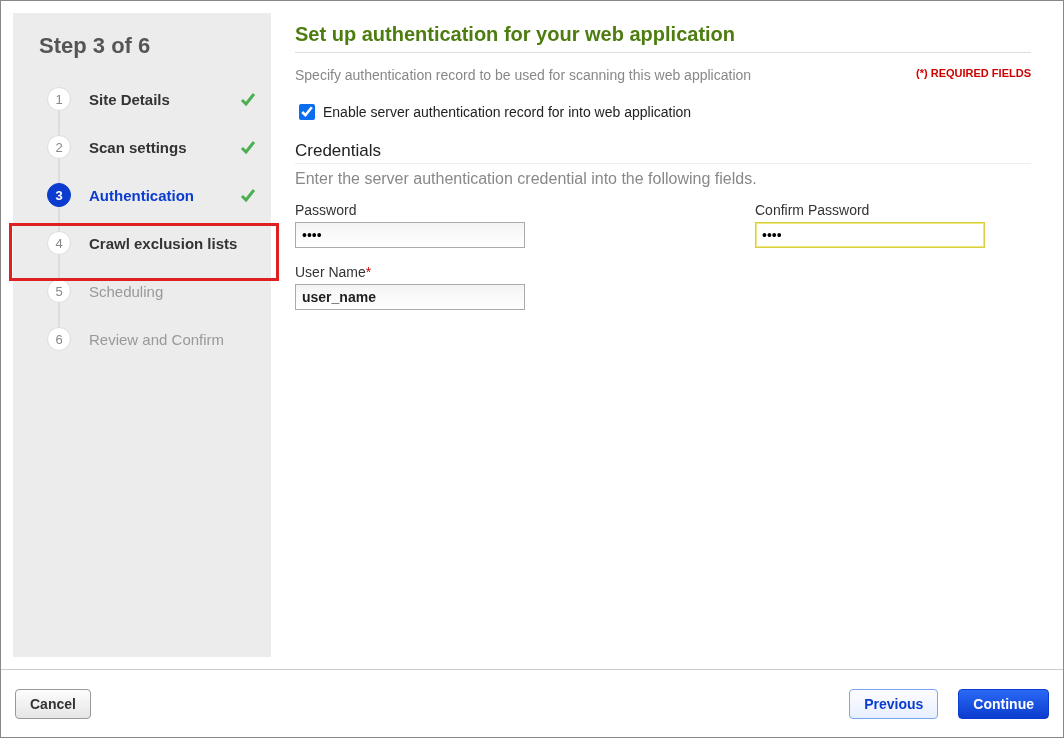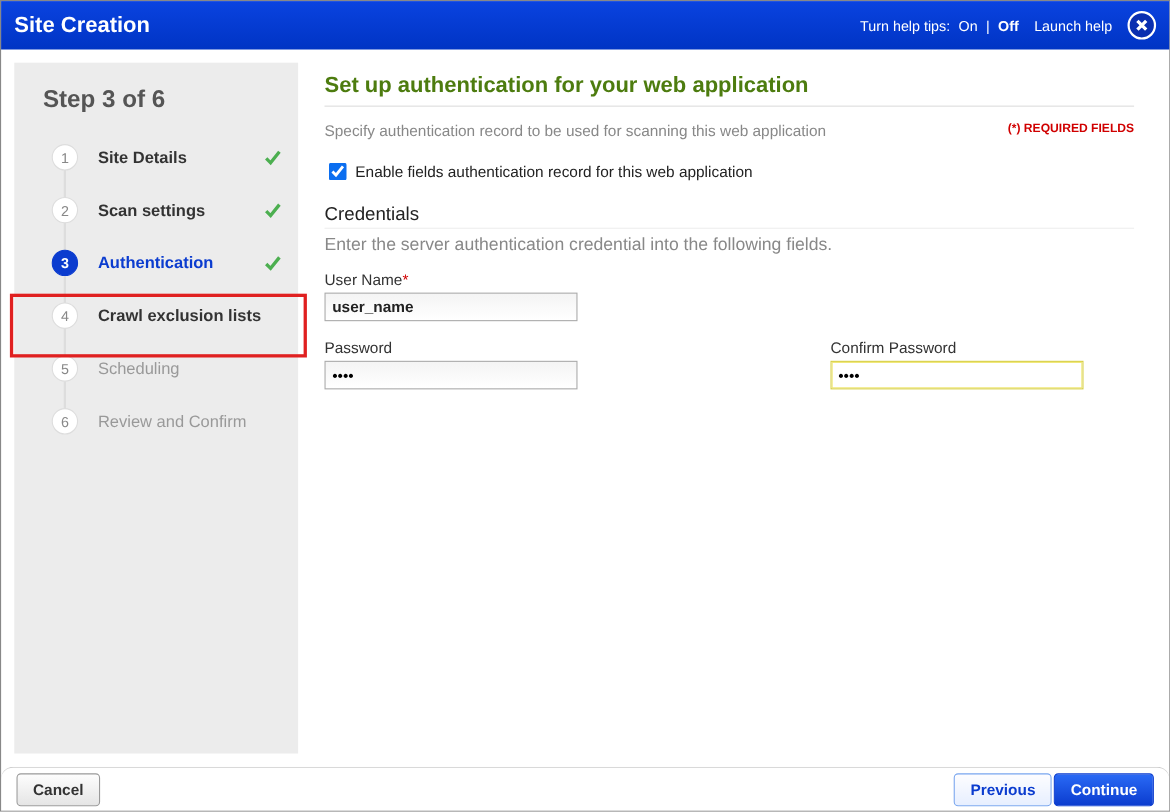--- a/index.html
+++ b/index.html
@@ -174,26 +174,25 @@
     height: 26px;
     padding: 2px 6px;
     font-size: 14px;
     border: 1px solid #aaa;
     background: linear-gradient(#f4f4f4,#fff);
   }
   .field input.un { font-weight: bold; color:#222; }
   .field input.focused { border:1px solid #d8cf40; box-shadow: 0 0 0 1px #f0e87a inset; background:#fff; }
 
   .wizard-footer {
-    height: 40px;
+    height: 68px;
     border-top: 1px solid #ccc;
     display: flex;
     align-items: center;
     padding: 0 14px;
-    border-radius: 11px;
   }
   .btn {
     height: 30px;
     padding: 0 14px;
     font-size: 14px;
     font-weight: bold;
     border-radius: 4px;
     cursor: pointer;
     border: 1px solid #999;
     background: linear-gradient(#fdfdfd,#e5e5e5);
@@ -203,44 +202,29 @@
     border: 1px solid #0b3ccf;
     background: linear-gradient(#2a6af5,#0b3ccf);
     color: #fff;
   }
   .btn.secondary {
     border: 1px solid #7aa6ef;
     background: linear-gradient(#fdfdff,#e7efff);
     color: #0b3ccf;
   }
   .footer-spacer { flex:1; }
-  .footer-right { display:flex; gap:2px; }
+  .footer-right { display:flex; gap:20px; }
 
   .check-icon { stroke:#4caf50; stroke-width:3; fill:none; }
 </style>
 </head>
 <body>
 
 <div class="wizard">
 
-  <div class="wizard-header">
-    <div class="title">Site Creation</div>
-    <div class="help">
-      <span>Turn help tips: </span>
-      <span class="on-link">On</span>
-      <span> | </span>
-      <span class="off-link">Off</span>
-      <span class="launch-link">Launch help</span>
-      <div class="close-btn">
-        <svg width="12" height="12" viewBox="0 0 12 12">
-            <path d="M2 2 L10 10 M10 2 L2 10"></path>
-          </svg>
-      </div>
-    </div>
-  </div>
 
   <div class="wizard-body">
 
     <div class="sidebar">
       <h2>Step 3 of 6</h2>
       <div class="steps">
         <div class="step-line"></div>
         <div class="highlight-box"></div>
 
         <div class="step">
@@ -281,43 +265,43 @@
 
     <div class="main">
       <h1>Set up authentication for your web application</h1>
       <div class="hr"></div>
 
       <span class="req-note">(*) REQUIRED FIELDS</span>
       <p class="desc">Specify authentication record to be used for scanning this web application</p>
 
       <div class="checkbox-row">
         <input type="checkbox" checked="" style="">
-        <span>Enable fields authentication record for this web application</span>
+        <span>Enable server authentication record for into web application</span>
       </div>
 
       <div class="section-title">Credentials</div>
       <div class="section-hr"></div>
       <p class="section-desc">Enter the server authentication credential into the following fields.</p>
+
+      <div class="field-row">
+        <div class="field">
+          <label>Password</label>
+          <input type="password" value="pass" style="">
+        </div>
+        <div style="width:50px"></div>
+        <div class="field">
+          <label>Confirm Password</label>
+          <input type="password" class="focused" value="pass" style="">
+        </div>
+      </div>
 
       <div class="field-row">
         <div class="field">
           <label><span>User Name</span><span class="star">*</span></label>
           <input type="text" class="un" value="user_name" style="">
-        </div>
-      </div>
-
-      <div class="field-row">
-        <div class="field">
-          <label>Password</label>
-          <input type="password" value="pass" style="">
-        </div>
-        <div style="width:50px"></div>
-        <div class="field">
-          <label>Confirm Password</label>
-          <input type="password" class="focused" value="pass" style="">
         </div>
       </div>
     </div>
   </div>
 
   <div class="wizard-footer">
     <button class="btn">Cancel</button>
     <div class="footer-spacer"></div>
     <div class="footer-right">
       <button class="btn secondary">Previous</button>

